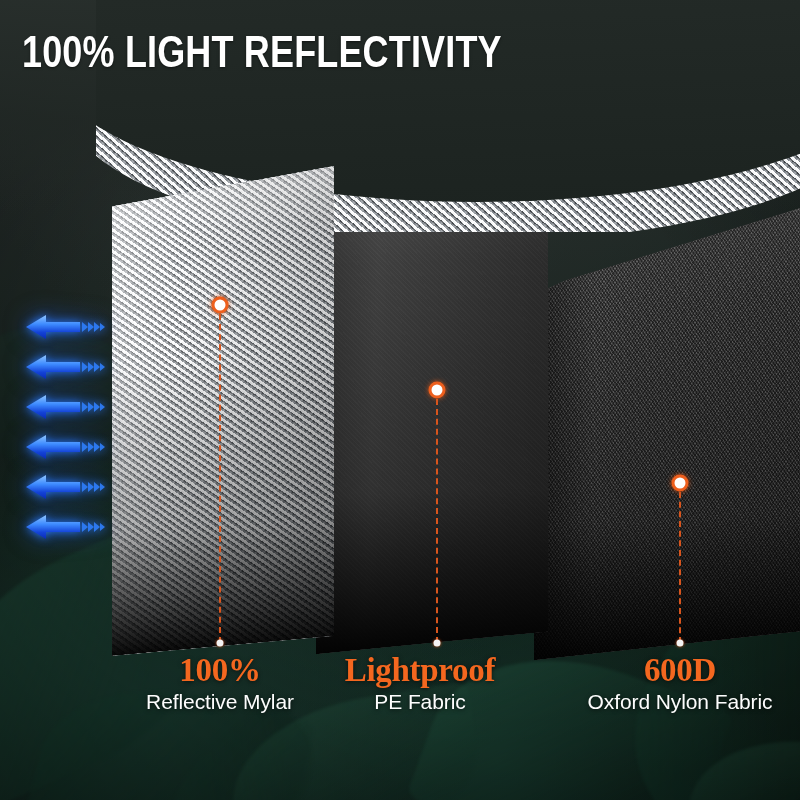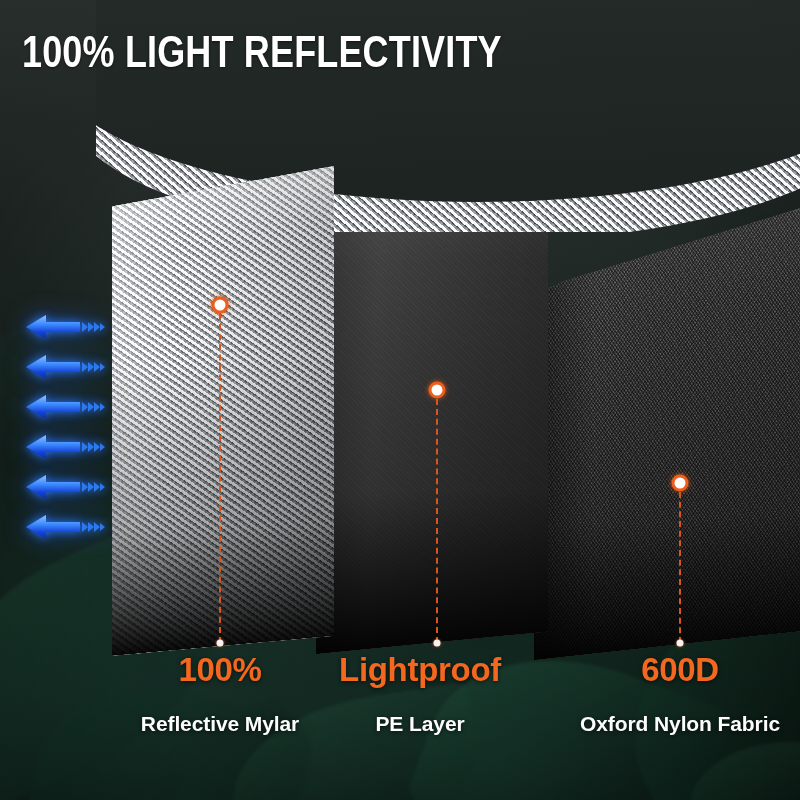--- a/index.html
+++ b/index.html
@@ -183,23 +183,24 @@
     letter-spacing:-.1px; white-space:nowrap;
     text-shadow:0 1px 3px rgba(0,0,0,.5);
   }
 
   #labels { position:absolute; left:0; top:652px; width:800px; height:90px; z-index:6; }
   .lbl { position:absolute; text-align:center; }
   .lbl .big {
     display:block; color:#f4671f; font-weight:700; font-size:33px; line-height:36px;
     letter-spacing:-.3px; white-space:nowrap;
     text-shadow:0 1px 4px rgba(0,0,0,.6);
+    font-family:Liberation Serif, serif;
   }
   .lbl .sml {
-    display:block; margin-top:24px; color:#fdfdfd; font-weight:700; font-size:21px;
+    display:block; margin-top:2px; color:#fdfdfd; font-weight:400; font-size:21px;
     line-height:23px; letter-spacing:-.1px; white-space:nowrap;
     text-shadow:0 1px 4px rgba(0,0,0,.65);
   }
 </style>
 </head>
 <body>
 
 <div id="bg">
   <div class="bg-base"></div>
 
@@ -343,20 +344,20 @@
 
 <div id="labels">
 
   <div class="lbl" style="left:100px; width:240px;">
     <span class="big">100%</span>
     <span class="sml">Reflective Mylar</span>
   </div>
 
   <div class="lbl" style="left:300px; width:240px;">
     <span class="big">Lightproof</span>
-    <span class="sml">PE Layer</span>
+    <span class="sml">PE Fabric</span>
   </div>
 
   <div class="lbl" style="left:552px; width:256px;">
     <span class="big">600D</span>
     <span class="sml">Oxford Nylon Fabric</span>
   </div>
 </div>
 
 </body></html>

